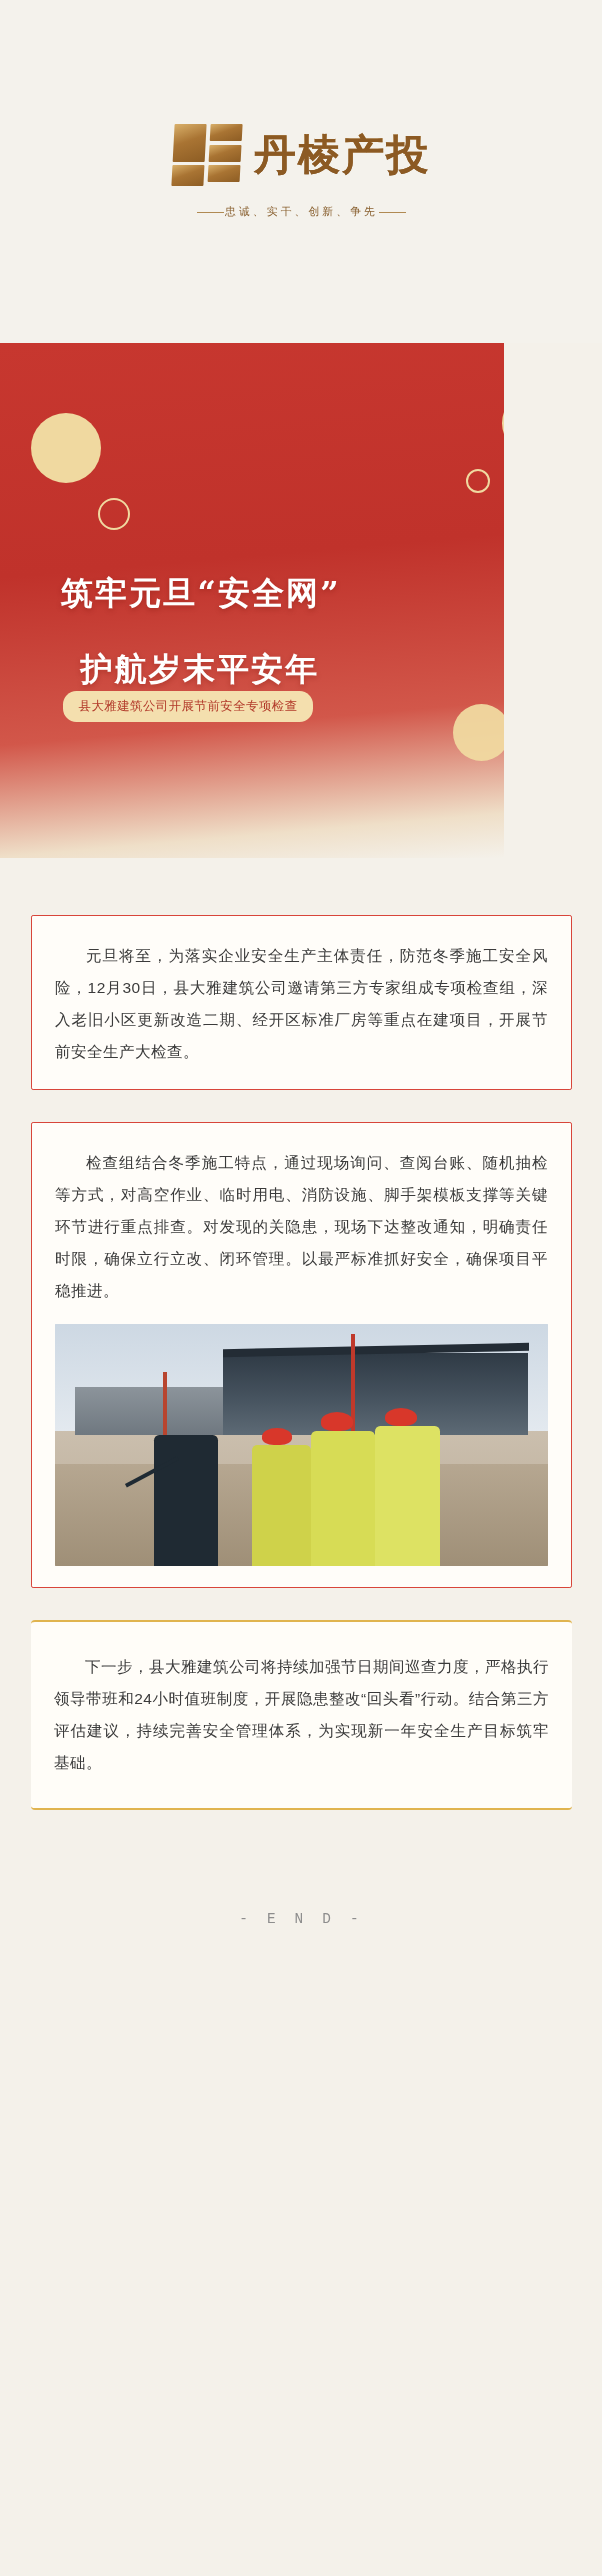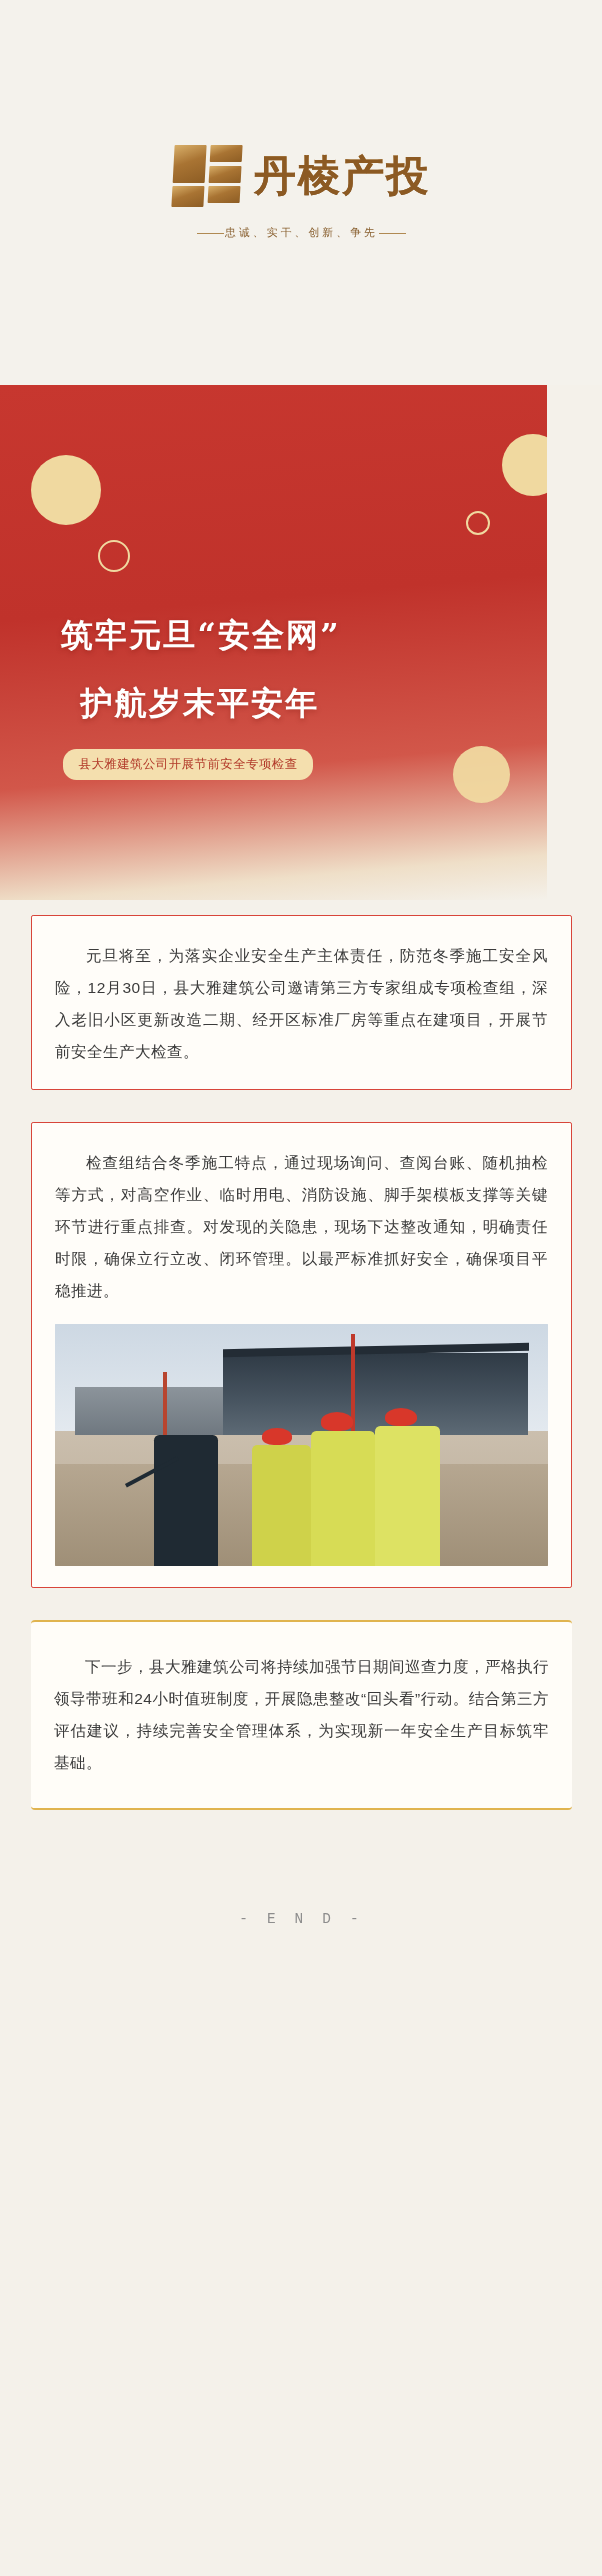--- a/index.html
+++ b/index.html
@@ -12,21 +12,21 @@
     width: 603px;
     min-height: 2722px;
     background: #f4f1ea;
     position: relative;
     overflow: hidden;
   }
 
   
   .logo-band {
     width: 603px;
-    height: 385px;
+    height: 343px;
     background: #f4f2ec;
     display: flex;
     flex-direction: column;
     align-items: center;
     justify-content: center;
     position: relative;
   }
   .logo-row {
     display: flex;
     align-items: center;
@@ -70,21 +70,21 @@
   .logo-slogan .rule {
     display: block;
     width: 27px;
     height: 0.5px;
     background: #b08a52;
   }
 
   
   .hero {
     position: relative;
-    width: 547px;
+    width: 504px;
     height: 515px;
     background: linear-gradient(175deg, #c7372f 0%, #c0322b 42%, #d2574a 72%, #efdfc8 92%, #f4f1ea 100%);
     overflow: hidden;
   }
   .dot {
     position: absolute;
     border-radius: 50%;
   }
   .dot.solid { background: #f0d9a0; }
   .dot.ring { border: 2.6px solid #f0d9a0; }
@@ -100,40 +100,41 @@
     top: 229px;
     color: #ffffff;
     font-family: "DejaVu Serif", "Liberation Serif", serif;
     font-weight: bold;
     font-size: 32px;
     letter-spacing: 2.1px;
     text-shadow: 0 1.5px 5.2px rgba(120,20,10,.35);
   }
   .hero-title .line2 {
     display: block;
-    margin-top: 24px;
+    margin-top: 32px;
     margin-left: 19.6px;
   }
   .hero-badge {
     position: absolute;
     left: 63px;
-    top: 364px;
+    top: 348px;
     background: #f4dfae;
     color: #b23a2a;
     font-size: 12.4px;
     letter-spacing: 0.5px;
     padding: 7.2px 15.5px;
     border-radius: 13.4px;
     white-space: nowrap;
   }
 
   
   .content {
     position: relative;
     padding: 15px 31px 0 31px;
+    margin-top: 42px;
   }
   .card {
     position: relative;
     background: #fffdf9;
     border: 1px solid #d8453a;
     border-radius: 2.1px;
     padding: 24px 23px 20.6px 23px;
     margin-bottom: 32px;
   }
   .card p {

